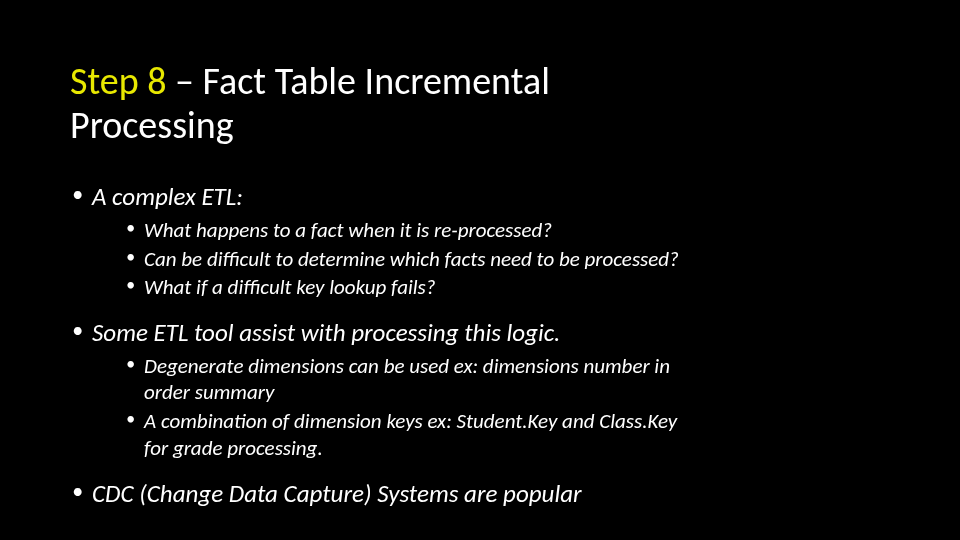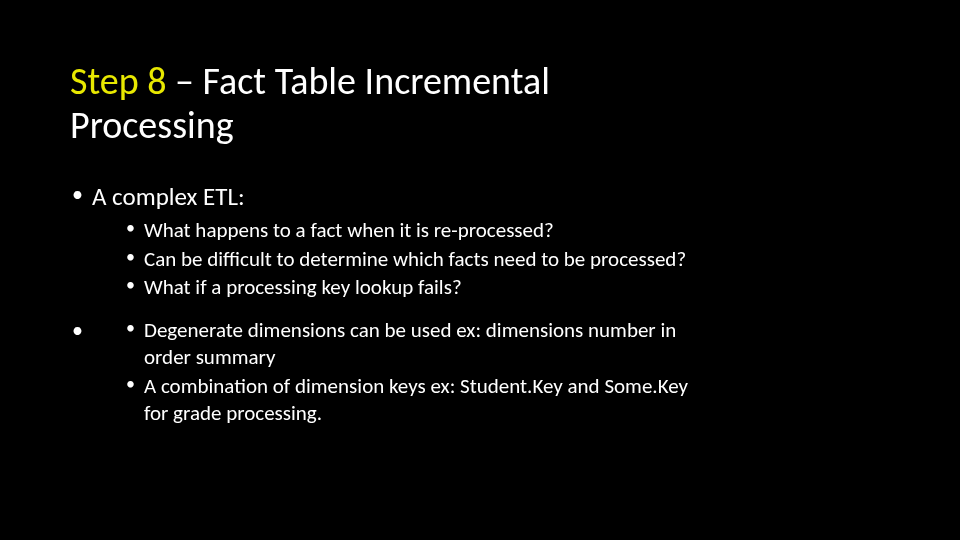--- a/index.html
+++ b/index.html
@@ -34,20 +34,21 @@
     list-style: none;
     margin: 0;
     padding: 0;
   }
   .level1 > li {
     font-size: 25px;
     margin: 0 0 4px 0;
     position: relative;
     padding-left: 22px;
     line-height: 1.25;
+    font-style: italic;
   }
   .level1 > li::before {
     content: "•";
     position: absolute;
     left: 2px;
     top: 0;
     font-size: 22px;
   }
   .level2 {
     list-style: none;
@@ -76,23 +77,27 @@
   <h1 class="title">
     <span class="accent">Step 8</span><span class="rest"> – Fact Table Incremental Processing</span>
   </h1>
 
   <ul class="level1">
     <li>
       <span>A complex ETL:</span>
       <ul class="level2">
         <li>What happens to a fact when it is re-processed?</li>
         <li>Can be difficult to determine which facts need to be processed?</li>
-        <li>What if a processing key lookup fails?</li>
+        <li>What if a difficult key lookup fails?</li>
       </ul>
     </li>
     <li>
+      <span>Some ETL tool assist with processing this logic.</span>
       <ul class="level2">
         <li>Degenerate dimensions can be used ex: dimensions number in order summary</li>
-        <li>A combination of dimension keys ex: Student.Key and Some.Key for grade processing.</li>
+        <li>A combination of dimension keys ex: Student.Key and Class.Key for grade processing.</li>
       </ul>
+    </li>
+    <li>
+      <span>CDC (Change Data Capture) Systems are popular</span>
     </li>
   </ul>
 </div>
 
 </body></html>

